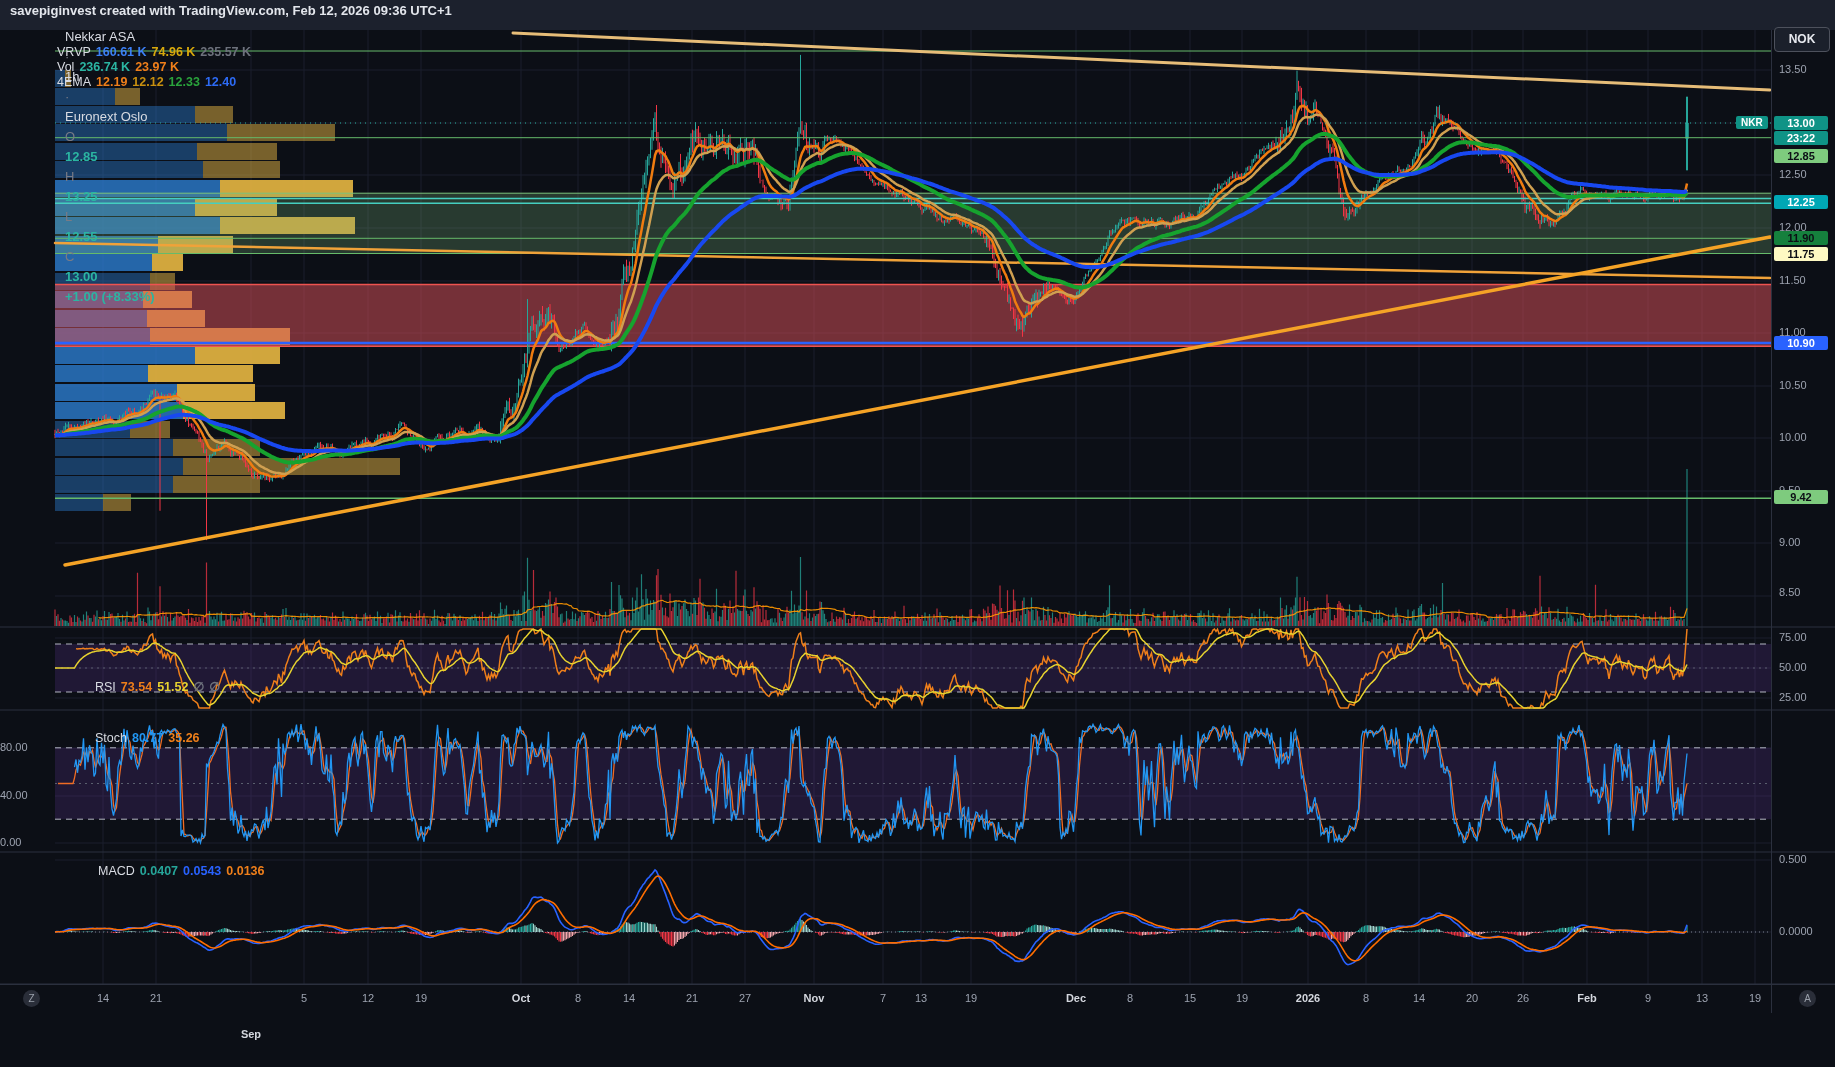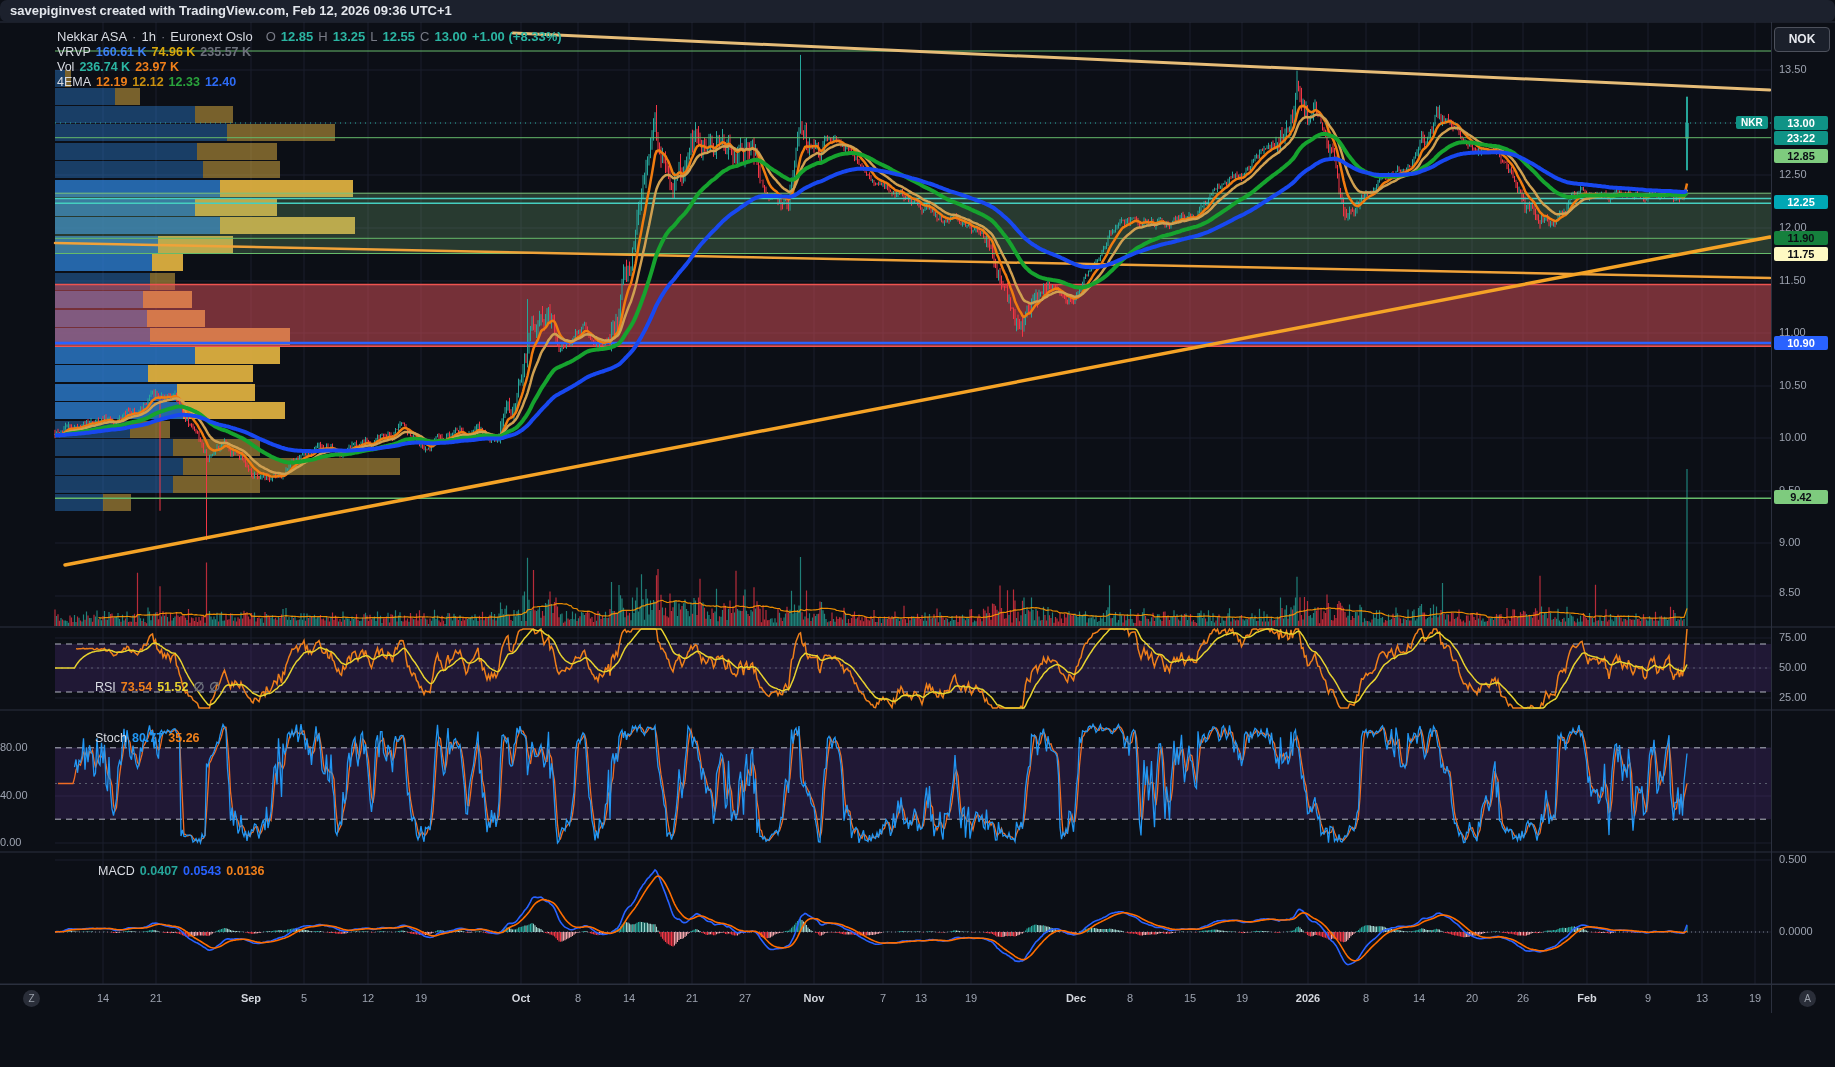--- a/index.html
+++ b/index.html
@@ -1,20 +1,20 @@
 <!DOCTYPE html>
 <html><head>
 <meta charset="utf-8">
 <style>
   html,body{margin:0;padding:0;background:#0c0f16;}
   .screen{position:relative;width:1835px;height:1067px;background:#0c0f16;overflow:hidden;
           font-family:"Liberation Sans",sans-serif;-webkit-font-smoothing:antialiased;}
   svg{position:absolute;left:0;top:0;}
-  .topbar{position:absolute;left:0;top:0;width:1835px;height:22px;background:#1c212d;z-index:4;
-          color:#e3e6ec;font-size:13px;font-weight:700;line-height:22px;padding-left:10px;box-sizing:border-box;border-radius:7px;}
+  .topbar{position:absolute;left:0;top:0;width:1835px;height:30px;background:#1c212d;z-index:4;
+          color:#e3e6ec;font-size:13px;font-weight:700;line-height:22px;padding-left:10px;box-sizing:border-box;}
   .footer{position:absolute;left:0;top:1013px;width:1835px;height:54px;background:#171b27;z-index:4;}
   .brand-text{position:absolute;left:52px;top:14px;font-size:21px;font-weight:700;color:#ced1d9;letter-spacing:.2px;}
   .lg-row{position:absolute;display:flex;gap:5px;font-size:12.5px;z-index:3;white-space:nowrap;align-items:baseline;}
   .t-white{color:#d8dbe2;} .t-dim{color:#787b86;} .t-teal{color:#2bb5a2;font-weight:600;}
   .t-blue{color:#3c80f6;font-weight:600;} .t-gold{color:#d8a90c;font-weight:700;} .t-gray{color:#6d717c;font-weight:600;}
   .t-orange{color:#ef7f1a;font-weight:600;} .t-dkgold{color:#c9900f;font-weight:600;}
   .t-green{color:#2aa33c;font-weight:600;} .t-emablue{color:#2d6bf5;font-weight:600;}
   .t-yellow{color:#e7d22f;font-weight:700;} .t-stblue{color:#2196f3;font-weight:600;}
   .t-macdteal{color:#26a69a;font-weight:600;} .t-macdblue{color:#2962ff;font-weight:600;}
   .price-label{position:absolute;left:7px;font-size:11px;color:#9da3b0;z-index:2;}
@@ -134,21 +134,21 @@
       <path d="M109.0 932V932.0M116.5 932V933.1M118.0 932V932.7M119.5 932V932.4M121.0 932V932.2M167.5 932V932.9M172.0 932V933.1M173.5 932V932.9M175.0 932V932.8M190.0 932V936.6M191.5 932V936.3M193.0 932V936.2M194.5 932V936.0M196.0 932V935.7M197.5 932V935.5M200.5 932V935.6M202.0 932V935.6M205.0 932V935.6M209.5 932V935.4M211.0 932V934.4M212.5 932V933.5M214.0 932V932.6M254.5 932V933.6M256.0 932V933.4M257.5 932V933.2M259.0 932V933.1M260.5 932V932.7M262.0 932V932.2M331.0 932V932.7M343.0 932V933.8M344.5 932V933.6M346.0 932V933.4M347.5 932V932.8M349.0 932V932.3M350.5 932V932.2M374.5 932V932.3M394.0 932V932.1M425.5 932V935.0M427.0 932V934.8M428.5 932V934.5M430.0 932V934.2M431.5 932V933.6M433.0 932V932.9M469.0 932V932.7M470.5 932V932.5M472.0 932V932.3M473.5 932V932.1M491.5 932V933.6M494.5 932V933.4M497.5 932V933.2M499.0 932V932.7M548.5 932V933.3M562.0 932V941.4M563.5 932V940.8M565.0 932V940.3M566.5 932V939.2M568.0 932V938.4M569.5 932V937.7M571.0 932V936.9M572.5 932V935.9M574.0 932V934.8M575.5 932V933.6M577.0 932V932.9M578.5 932V932.4M580.0 932V932.2M599.5 932V934.8M601.0 932V934.4M602.5 932V934.3M604.0 932V933.9M605.5 932V933.2M607.0 932V932.8M608.5 932V932.2M674.5 932V945.5M676.0 932V943.7M677.5 932V942.0M679.0 932V939.9M680.5 932V939.1M682.0 932V939.1M683.5 932V938.3M685.0 932V937.0M686.5 932V935.8M688.0 932V934.0M689.5 932V932.7M709.0 932V934.6M710.5 932V934.3M716.5 932V934.3M718.0 932V933.5M719.5 932V933.2M721.0 932V932.9M722.5 932V932.6M728.5 932V933.6M737.5 932V935.4M739.0 932V934.3M740.5 932V933.2M742.0 932V932.9M745.0 932V932.9M746.5 932V932.1M769.0 932V938.1M770.5 932V937.4M772.0 932V936.5M773.5 932V935.5M775.0 932V934.6M776.5 932V933.7M778.0 932V933.5M779.5 932V932.9M781.0 932V932.7M782.5 932V932.5M821.5 932V935.6M823.0 932V934.8M824.5 932V933.6M826.0 932V932.9M827.5 932V932.5M829.0 932V932.3M835.0 932V932.5M847.0 932V934.5M848.5 932V934.5M850.0 932V934.4M863.5 932V935.4M868.0 932V935.3M869.5 932V935.2M871.0 932V935.1M872.5 932V934.9M874.0 932V934.8M875.5 932V934.6M877.0 932V934.1M878.5 932V933.7M880.0 932V933.2M881.5 932V932.8M883.0 932V932.3M884.5 932V932.1M940.0 932V932.3M944.5 932V932.4M946.0 932V932.2M974.5 932V932.3M976.0 932V932.1M977.5 932V932.0M982.0 932V932.1M998.5 932V936.5M1003.0 932V936.9M1004.5 932V936.5M1006.0 932V936.0M1009.0 932V935.9M1012.0 932V936.0M1016.5 932V935.9M1018.0 932V935.3M1019.5 932V934.7M1021.0 932V933.6M1022.5 932V933.4M1024.0 932V932.2M1069.0 932V933.7M1070.5 932V933.5M1072.0 932V933.5M1075.0 932V933.2M1076.5 932V932.5M1142.5 932V935.6M1144.0 932V935.1M1145.5 932V935.0M1147.0 932V934.7M1150.0 932V934.7M1151.5 932V934.3M1156.0 932V934.4M1157.5 932V934.0M1159.0 932V933.6M1160.5 932V933.2M1162.0 932V933.1M1166.5 932V933.7M1171.0 932V933.5M1172.5 932V933.1M1174.0 932V932.6M1175.5 932V932.4M1177.0 932V932.1M1178.5 932V932.1M1244.5 932V933.0M1246.0 932V932.6M1247.5 932V932.4M1249.0 932V932.3M1250.5 932V932.2M1280.5 932V932.2M1282.0 932V932.0M1283.5 932V932.0M1312.0 932V936.3M1313.5 932V935.7M1315.0 932V934.9M1331.5 932V939.2M1333.0 932V938.6M1345.0 932V942.0M1346.5 932V941.2M1348.0 932V939.8M1349.5 932V938.0M1351.0 932V936.3M1352.5 932V934.9M1354.0 932V933.8M1355.5 932V932.5M1465.0 932V937.2M1466.5 932V937.0M1468.0 932V936.9M1469.5 932V936.5M1471.0 932V936.1M1472.5 932V935.9M1474.0 932V935.7M1475.5 932V935.4M1477.0 932V935.3M1478.5 932V934.8M1480.0 932V934.5M1481.5 932V933.9M1483.0 932V933.4M1484.5 932V933.0M1486.0 932V932.6M1487.5 932V932.3M1489.0 932V932.2M1490.5 932V932.0M1519.0 932V935.5M1520.5 932V935.4M1523.5 932V935.5M1526.5 932V935.5M1528.0 932V934.9M1529.5 932V934.4M1531.0 932V933.7M1532.5 932V933.1M1534.0 932V932.8M1538.5 932V933.1M1541.5 932V932.5M1543.0 932V932.3M1601.5 932V932.9M1603.0 932V932.9M1604.5 932V932.7M1610.5 932V933.4M1612.0 932V933.1M1613.5 932V932.7M1615.0 932V932.3M1628.5 932V932.1M1636.0 932V932.6M1637.5 932V932.5M1639.0 932V932.4M1640.5 932V932.4M1642.0 932V932.3M1648.0 932V932.5M1649.5 932V932.1M1660.0 932V932.0M1678.0 932V932.6M1681.0 932V932.6M1684.0 932V932.3" stroke="#f5a7ad" stroke-width="1.1" fill="none"></path>
       <path d="M55.0 932.0L56.5 931.6L58.0 931.5L59.5 931.7L61.0 931.5L62.5 931.3L64.0 930.8L65.5 930.0L67.0 929.4L68.5 928.9L70.0 928.8L71.5 928.9L73.0 929.0L74.5 929.1L76.0 929.0L77.5 929.2L79.0 929.2L80.5 929.2L82.0 929.1L83.5 928.9L85.0 928.9L86.5 928.6L88.0 928.6L89.5 928.4L91.0 928.3L92.5 928.2L94.0 928.5L95.5 928.7L97.0 928.4L98.5 928.5L100.0 928.6L101.5 928.5L103.0 928.5L104.5 928.2L106.0 928.5L107.5 928.7L109.0 928.6L110.5 928.8L112.0 929.2L113.5 929.9L115.0 930.3L116.5 930.5L118.0 930.4L119.5 930.1L121.0 930.1L122.5 929.7L124.0 929.2L125.5 928.9L127.0 928.2L128.5 927.7L130.0 927.7L131.5 927.8L133.0 927.7L134.5 927.8L136.0 928.0L137.5 928.3L139.0 928.3L140.5 928.0L142.0 927.9L143.5 927.4L145.0 927.0L146.5 926.7L148.0 926.1L149.5 925.1L151.0 924.2L152.5 923.4L154.0 923.3L155.5 923.0L157.0 923.3L158.5 923.7L160.0 924.2L161.5 924.5L163.0 925.1L164.5 925.5L166.0 926.0L167.5 926.1L169.0 926.4L170.5 927.0L172.0 927.1L173.5 927.2L175.0 927.2L176.5 927.9L178.0 928.6L179.5 929.7L181.0 930.8L182.5 932.3L184.0 933.9L185.5 935.5L187.0 936.7L188.5 938.1L190.0 939.1L191.5 939.9L193.0 940.9L194.5 941.7L196.0 942.4L197.5 943.0L199.0 944.0L200.5 944.9L202.0 945.8L203.5 947.0L205.0 947.7L206.5 948.9L208.0 949.9L209.5 950.2L211.0 949.9L212.5 949.4L214.0 948.6L215.5 947.6L217.0 946.2L218.5 945.2L220.0 944.1L221.5 942.8L223.0 941.4L224.5 940.1L226.0 939.2L227.5 938.9L229.0 938.9L230.5 939.2L232.0 939.0L233.5 939.2L235.0 938.9L236.5 938.8L238.0 938.9L239.5 939.0L241.0 938.8L242.5 939.0L244.0 939.3L245.5 939.8L247.0 940.4L248.5 941.1L250.0 941.6L251.5 942.3L253.0 943.0L254.5 943.2L256.0 943.2L257.5 943.4L259.0 943.5L260.5 943.3L262.0 942.8L263.5 942.3L265.0 942.2L266.5 941.6L268.0 941.4L269.5 941.3L271.0 941.0L272.5 940.5L274.0 939.8L275.5 939.2L277.0 938.8L278.5 938.0L280.0 937.6L281.5 937.5L283.0 936.8L284.5 936.4L286.0 935.5L287.5 934.5L289.0 933.5L290.5 932.4L292.0 931.1L293.5 930.2L295.0 929.4L296.5 928.6L298.0 928.2L299.5 927.7L301.0 927.1L302.5 926.6L304.0 926.0L305.5 926.0L307.0 925.7L308.5 925.8L310.0 925.8L311.5 926.0L313.0 926.0L314.5 925.7L316.0 925.2L317.5 924.9L319.0 924.5L320.5 924.5L322.0 924.9L323.5 925.2L325.0 925.6L326.5 925.7L328.0 926.2L329.5 926.7L331.0 926.7L332.5 927.1L334.0 927.6L335.5 928.2L337.0 929.0L338.5 929.5L340.0 930.2L341.5 930.8L343.0 930.9L344.5 931.2L346.0 931.3L347.5 930.9L349.0 930.5L350.5 930.4L352.0 929.9L353.5 929.4L355.0 929.1L356.5 929.0L358.0 929.1L359.5 929.0L361.0 928.7L362.5 928.4L364.0 928.4L365.5 928.1L367.0 928.1L368.5 928.3L370.0 928.7L371.5 929.3L373.0 929.4L374.5 929.3L376.0 928.9L377.5 928.4L379.0 928.3L380.5 927.8L382.0 927.5L383.5 927.5L385.0 927.7L386.5 927.9L388.0 927.8L389.5 927.7L391.0 927.9L392.5 928.3L394.0 928.1L395.5 927.6L397.0 927.3L398.5 926.7L400.0 926.0L401.5 925.5L403.0 925.2L404.5 925.2L406.0 925.7L407.5 926.7L409.0 927.4L410.5 928.4L412.0 929.4L413.5 930.1L415.0 930.7L416.5 931.5L418.0 932.3L419.5 933.3L421.0 934.0L422.5 934.9L424.0 935.9L425.5 936.4L427.0 936.9L428.5 937.2L430.0 937.5L431.5 937.3L433.0 936.9L434.5 935.9L436.0 934.8L437.5 933.5L439.0 932.9L440.5 932.3L442.0 932.2L443.5 932.3L445.0 932.4L446.5 931.9L448.0 931.2L449.5 931.0L451.0 930.7L452.5 930.4L454.0 929.9L455.5 929.2L457.0 928.9L458.5 928.6L460.0 928.3L461.5 928.3L463.0 928.5L464.5 929.0L466.0 929.8L467.5 930.3L469.0 930.4L470.5 930.4L472.0 930.2L473.5 930.1L475.0 929.7L476.5 929.3L478.0 928.7L479.5 928.9L481.0 928.9L482.5 929.5L484.0 929.9L485.5 930.6L487.0 931.5L488.5 932.0L490.0 932.7L491.5 932.9L493.0 933.3L494.5 933.4L496.0 933.8L497.5 933.8L499.0 933.5L500.5 932.4L502.0 930.8L503.5 929.1L505.0 927.2L506.5 925.4L508.0 923.7L509.5 923.4L511.0 923.4L512.5 923.4L514.0 922.7L515.5 922.1L517.0 920.6L518.5 918.4L520.0 916.4L521.5 914.9L523.0 912.9L524.5 910.5L526.0 909.0L527.5 907.0L529.0 904.3L530.5 901.6L532.0 898.5L533.5 897.2L535.0 897.1L536.5 897.4L538.0 897.6L539.5 897.2L541.0 897.0L542.5 898.0L544.0 899.9L545.5 901.0L547.0 901.7L548.5 901.8L550.0 903.6L551.5 904.6L553.0 906.1L554.5 908.5L556.0 911.8L557.5 915.6L559.0 919.3L560.5 922.0L562.0 924.0L563.5 925.7L565.0 927.2L566.5 927.9L568.0 928.6L569.5 929.4L571.0 929.8L572.5 929.8L574.0 929.3L575.5 928.6L577.0 928.1L578.5 927.7L580.0 927.6L581.5 927.1L583.0 926.4L584.5 925.7L586.0 925.7L587.5 926.3L589.0 927.2L590.5 928.2L592.0 929.3L593.5 930.3L595.0 931.6L596.5 932.4L598.0 933.4L599.5 933.7L601.0 934.0L602.5 934.4L604.0 934.5L605.5 934.1L607.0 933.9L608.5 933.3L610.0 933.7L611.5 932.5L613.0 931.1L614.5 930.3L616.0 928.9L617.5 928.1L619.0 926.1L620.5 923.1L622.0 919.0L623.5 915.1L625.0 911.7L626.5 909.5L628.0 907.5L629.5 906.4L631.0 905.7L632.5 903.4L634.0 901.5L635.5 898.9L637.0 895.7L638.5 892.2L640.0 889.5L641.5 887.3L643.0 884.7L644.5 883.2L646.0 880.7L647.5 878.6L649.0 877.4L650.5 875.4L652.0 873.9L653.5 871.9L655.0 870.0L656.5 871.3L658.0 874.6L659.5 878.1L661.0 882.4L662.5 886.2L664.0 890.1L665.5 893.9L667.0 898.2L668.5 902.1L670.0 906.5L671.5 910.9L673.0 915.0L674.5 917.3L676.0 918.3L677.5 919.2L679.0 919.1L680.5 920.0L682.0 921.8L683.5 922.6L685.0 922.6L686.5 922.3L688.0 921.0L689.5 919.8L691.0 917.8L692.5 916.9L694.0 915.6L695.5 914.3L697.0 913.7L698.5 914.2L700.0 914.9L701.5 916.8L703.0 917.6L704.5 918.7L706.0 920.2L707.5 921.2L709.0 921.5L710.5 921.8L712.0 922.5L713.5 924.0L715.0 924.9L716.5 924.5L718.0 924.2L719.5 924.2L721.0 924.0L722.5 923.9L724.0 924.6L725.5 925.9L727.0 926.9L728.5 926.6L730.0 927.3L731.5 928.7L733.0 930.0L734.5 931.1L736.0 932.3L737.5 932.9L739.0 932.3L740.5 931.6L742.0 931.5L743.5 932.5L745.0 932.1L746.5 931.3L748.0 931.6L749.5 931.8L751.0 931.3L752.5 930.8L754.0 931.6L755.5 931.9L757.0 933.6L758.5 935.4L760.0 938.0L761.5 940.0L763.0 942.1L764.5 944.0L766.0 945.7L767.5 947.4L769.0 948.7L770.5 949.4L772.0 949.5L773.5 949.5L775.0 949.1L776.5 948.7L778.0 948.8L779.5 948.5L781.0 948.5L782.5 948.3L784.0 947.6L785.5 946.6L787.0 946.0L788.5 945.6L790.0 944.0L791.5 941.1L793.0 938.5L794.5 934.9L796.0 930.5L797.5 926.1L799.0 921.4L800.5 917.4L802.0 915.6L803.5 914.6L805.0 913.4L806.5 914.0L808.0 915.3L809.5 916.0L811.0 916.9L812.5 917.8L814.0 918.6L815.5 919.4L817.0 920.0L818.5 921.9L820.0 924.2L821.5 925.0L823.0 924.9L824.5 924.1L826.0 923.6L827.5 923.3L829.0 923.2L830.5 923.3L832.0 923.7L833.5 923.8L835.0 923.9L836.5 924.4L838.0 924.9L839.5 925.5L841.0 926.3L842.5 927.0L844.0 928.2L845.5 928.9L847.0 929.5L848.5 930.1L850.0 930.6L851.5 931.4L853.0 932.2L854.5 933.3L856.0 934.2L857.5 935.1L859.0 936.3L860.5 937.1L862.0 938.1L863.5 938.7L865.0 939.6L866.5 940.6L868.0 941.3L869.5 941.9L871.0 942.6L872.5 943.1L874.0 943.7L875.5 944.2L877.0 944.2L878.5 944.2L880.0 944.0L881.5 943.7L883.0 943.3L884.5 943.2L886.0 942.8L887.5 942.6L889.0 942.7L890.5 942.8L892.0 943.0L893.5 942.9L895.0 943.0L896.5 942.8L898.0 942.3L899.5 942.0L901.0 941.4L902.5 941.0L904.0 941.1L905.5 941.1L907.0 940.9L908.5 941.0L910.0 940.9L911.5 941.1L913.0 941.0L914.5 940.7L916.0 940.4L917.5 940.3L919.0 940.3L920.5 940.4L922.0 940.9L923.5 941.0L925.0 940.7L926.5 940.2L928.0 940.0L929.5 939.6L931.0 939.7L932.5 939.6L934.0 939.9L935.5 940.0L937.0 940.4L938.5 940.7L940.0 940.6L941.5 940.8L943.0 941.1L944.5 941.0L946.0 940.8L947.5 940.6L949.0 940.3L950.5 939.8L952.0 939.2L953.5 938.5L955.0 937.7L956.5 937.5L958.0 937.4L959.5 937.5L961.0 937.7L962.5 937.7L964.0 937.5L965.5 937.7L967.0 937.7L968.5 937.5L970.0 937.7L971.5 938.2L973.0 938.4L974.5 938.4L976.0 938.2L977.5 938.1L979.0 938.2L980.5 938.3L982.0 938.3L983.5 938.6L985.0 939.2L986.5 939.6L988.0 940.3L989.5 940.9L991.0 941.3L992.5 942.3L994.0 943.9L995.5 945.6L997.0 947.8L998.5 948.8L1000.0 950.3L1001.5 951.6L1003.0 952.8L1004.5 953.6L1006.0 954.0L1007.5 955.3L1009.0 956.0L1010.5 957.3L1012.0 958.2L1013.5 959.3L1015.0 960.9L1016.5 961.1L1018.0 961.4L1019.5 961.4L1021.0 960.8L1022.5 961.0L1024.0 959.9L1025.5 957.6L1027.0 954.9L1028.5 952.9L1030.0 951.2L1031.5 948.7L1033.0 946.2L1034.5 943.9L1036.0 941.7L1037.5 940.6L1039.0 939.1L1040.5 937.4L1042.0 936.1L1043.5 934.1L1045.0 933.0L1046.5 932.2L1048.0 930.9L1049.5 930.2L1051.0 929.8L1052.5 929.3L1054.0 929.0L1055.5 928.8L1057.0 928.8L1058.5 929.1L1060.0 929.8L1061.5 930.6L1063.0 931.3L1064.5 932.0L1066.0 932.9L1067.5 933.7L1069.0 933.9L1070.5 934.1L1072.0 934.5L1073.5 934.9L1075.0 934.8L1076.5 934.3L1078.0 933.7L1079.5 932.9L1081.0 932.0L1082.5 930.7L1084.0 929.2L1085.5 927.7L1087.0 926.6L1088.5 925.4L1090.0 924.3L1091.5 923.4L1093.0 922.2L1094.5 921.4L1096.0 920.7L1097.5 920.2L1099.0 919.7L1100.5 919.1L1102.0 918.4L1103.5 917.5L1105.0 917.0L1106.5 916.3L1108.0 915.2L1109.5 914.1L1111.0 913.5L1112.5 913.1L1114.0 912.8L1115.5 912.4L1117.0 912.2L1118.5 911.9L1120.0 911.7L1121.5 911.7L1123.0 912.0L1124.5 912.8L1126.0 913.4L1127.5 914.0L1129.0 914.9L1130.5 915.4L1132.0 915.9L1133.5 916.4L1135.0 917.0L1136.5 917.8L1138.0 919.0L1139.5 920.3L1141.0 921.7L1142.5 922.5L1144.0 922.9L1145.5 923.5L1147.0 923.9L1148.5 924.7L1150.0 925.2L1151.5 925.4L1153.0 926.1L1154.5 927.0L1156.0 927.4L1157.5 927.5L1159.0 927.4L1160.5 927.4L1162.0 927.6L1163.5 928.2L1165.0 929.0L1166.5 929.3L1168.0 929.8L1169.5 930.4L1171.0 930.4L1172.5 930.3L1174.0 929.9L1175.5 929.9L1177.0 929.6L1178.5 929.6L1180.0 929.4L1181.5 928.9L1183.0 928.8L1184.5 929.1L1186.0 929.2L1187.5 929.1L1189.0 928.9L1190.5 928.9L1192.0 928.9L1193.5 929.1L1195.0 929.3L1196.5 929.4L1198.0 928.9L1199.5 928.4L1201.0 927.7L1202.5 927.1L1204.0 926.4L1205.5 926.0L1207.0 925.7L1208.5 925.0L1210.0 924.1L1211.5 923.5L1213.0 922.6L1214.5 921.8L1216.0 921.4L1217.5 920.9L1219.0 920.8L1220.5 920.8L1222.0 920.5L1223.5 920.4L1225.0 920.4L1226.5 920.6L1228.0 920.6L1229.5 920.3L1231.0 920.3L1232.5 920.0L1234.0 920.2L1235.5 920.2L1237.0 920.4L1238.5 921.0L1240.0 921.4L1241.5 922.0L1243.0 922.5L1244.5 922.5L1246.0 922.3L1247.5 922.2L1249.0 922.2L1250.5 922.1L1252.0 921.6L1253.5 921.2L1255.0 920.5L1256.5 920.0L1258.0 919.9L1259.5 919.5L1261.0 919.1L1262.5 919.1L1264.0 918.9L1265.5 919.0L1267.0 918.8L1268.5 918.8L1270.0 919.2L1271.5 919.2L1273.0 919.4L1274.5 919.8L1276.0 920.1L1277.5 920.4L1279.0 921.0L1280.5 920.2L1282.0 920.1L1283.5 920.1L1285.0 920.0L1286.5 919.4L1288.0 919.5L1289.5 919.6L1291.0 918.3L1292.5 918.0L1294.0 916.6L1295.5 914.2L1297.0 911.4L1298.5 909.6L1300.0 909.3L1301.5 910.3L1303.0 911.2L1304.5 913.0L1306.0 914.5L1307.5 917.0L1309.0 919.1L1310.5 920.4L1312.0 921.4L1313.5 921.8L1315.0 921.7L1316.5 922.5L1318.0 923.8L1319.5 925.0L1321.0 926.6L1322.5 928.5L1324.0 930.4L1325.5 932.1L1327.0 934.5L1328.5 937.4L1330.0 939.3L1331.5 940.8L1333.0 941.9L1334.5 943.7L1336.0 945.7L1337.5 948.3L1339.0 951.4L1340.5 954.6L1342.0 957.4L1343.5 960.4L1345.0 962.6L1346.5 964.1L1348.0 964.7L1349.5 964.3L1351.0 963.8L1352.5 963.1L1354.0 962.4L1355.5 961.2L1357.0 959.5L1358.5 958.0L1360.0 955.8L1361.5 953.2L1363.0 950.9L1364.5 948.8L1366.0 946.6L1367.5 944.9L1369.0 943.3L1370.5 941.9L1372.0 940.7L1373.5 939.5L1375.0 938.4L1376.5 937.0L1378.0 935.5L1379.5 933.9L1381.0 932.5L1382.5 931.2L1384.0 930.3L1385.5 929.7L1387.0 929.5L1388.5 928.9L1390.0 928.4L1391.5 927.9L1393.0 927.7L1394.5 927.8L1396.0 927.3L1397.5 926.6L1399.0 926.4L1400.5 926.3L1402.0 926.3L1403.5 926.4L1405.0 926.5L1406.5 926.6L1408.0 926.2L1409.5 926.1L1411.0 926.1L1412.5 925.6L1414.0 924.9L1415.5 924.1L1417.0 923.3L1418.5 922.3L1420.0 920.8L1421.5 919.1L1423.0 918.4L1424.5 918.4L1426.0 918.5L1427.5 918.2L1429.0 917.7L1430.5 917.2L1432.0 916.9L1433.5 916.0L1435.0 914.9L1436.5 913.6L1438.0 913.2L1439.5 913.0L1441.0 913.8L1442.5 914.4L1444.0 915.4L1445.5 916.4L1447.0 917.0L1448.5 917.6L1450.0 918.4L1451.5 919.7L1453.0 921.1L1454.5 922.3L1456.0 923.4L1457.5 924.4L1459.0 925.9L1460.5 927.5L1462.0 929.0L1463.5 930.6L1465.0 931.8L1466.5 932.9L1468.0 934.1L1469.5 934.8L1471.0 935.5L1472.5 936.2L1474.0 937.0L1475.5 937.5L1477.0 938.2L1478.5 938.4L1480.0 938.7L1481.5 938.7L1483.0 938.5L1484.5 938.3L1486.0 938.0L1487.5 937.9L1489.0 937.8L1490.5 937.6L1492.0 937.2L1493.5 936.9L1495.0 936.5L1496.5 936.5L1498.0 936.3L1499.5 936.5L1501.0 937.3L1502.5 937.9L1504.0 938.3L1505.5 938.6L1507.0 939.3L1508.5 940.1L1510.0 940.7L1511.5 941.1L1513.0 942.0L1514.5 943.0L1516.0 944.1L1517.5 945.6L1519.0 946.4L1520.5 947.2L1522.0 948.2L1523.5 949.1L1525.0 950.5L1526.5 950.9L1528.0 951.0L1529.5 951.1L1531.0 950.9L1532.5 950.6L1534.0 950.5L1535.5 950.9L1537.0 951.4L1538.5 951.6L1540.0 951.9L1541.5 951.4L1543.0 951.2L1544.5 950.5L1546.0 949.4L1547.5 948.7L1549.0 948.4L1550.5 947.8L1552.0 947.3L1553.5 946.7L1555.0 946.2L1556.5 945.2L1558.0 943.7L1559.5 942.1L1561.0 940.6L1562.5 939.5L1564.0 938.3L1565.5 937.5L1567.0 936.3L1568.5 934.7L1570.0 933.0L1571.5 931.3L1573.0 929.7L1574.5 928.6L1576.0 927.8L1577.5 927.0L1579.0 926.3L1580.5 925.6L1582.0 925.1L1583.5 925.0L1585.0 925.2L1586.5 925.7L1588.0 926.4L1589.5 926.7L1591.0 927.1L1592.5 927.4L1594.0 927.6L1595.5 927.9L1597.0 928.1L1598.5 928.5L1600.0 928.8L1601.5 929.0L1603.0 929.2L1604.5 929.2L1606.0 929.7L1607.5 930.1L1609.0 930.9L1610.5 931.2L1612.0 931.2L1613.5 931.0L1615.0 930.6L1616.5 930.3L1618.0 930.2L1619.5 930.0L1621.0 930.0L1622.5 930.4L1624.0 930.4L1625.5 930.6L1627.0 930.8L1628.5 930.6L1630.0 930.7L1631.5 931.0L1633.0 931.5L1634.5 931.8L1636.0 931.7L1637.5 931.7L1639.0 931.8L1640.5 931.8L1642.0 931.8L1643.5 932.2L1645.0 932.7L1646.5 932.9L1648.0 932.8L1649.5 932.4L1651.0 931.9L1652.5 931.6L1654.0 931.2L1655.5 931.2L1657.0 931.6L1658.5 931.8L1660.0 931.8L1661.5 931.9L1663.0 932.0L1664.5 931.8L1666.0 931.5L1667.5 931.2L1669.0 930.8L1670.5 931.1L1672.0 931.5L1673.5 932.2L1675.0 932.4L1676.5 932.7L1678.0 932.6L1679.5 933.0L1681.0 933.0L1682.5 933.2L1684.0 933.0L1687.0 924.8" stroke="#2962ff" stroke-width="1.6" fill="none"></path>
       <path d="M55.0 932.0L56.5 931.9L58.0 931.8L59.5 931.8L61.0 931.7L62.5 931.7L64.0 931.5L65.5 931.2L67.0 930.8L68.5 930.4L70.0 930.1L71.5 929.9L73.0 929.7L74.5 929.6L76.0 929.5L77.5 929.4L79.0 929.4L80.5 929.3L82.0 929.3L83.5 929.2L85.0 929.1L86.5 929.0L88.0 929.0L89.5 928.8L91.0 928.7L92.5 928.6L94.0 928.6L95.5 928.6L97.0 928.6L98.5 928.6L100.0 928.6L101.5 928.6L103.0 928.5L104.5 928.5L106.0 928.5L107.5 928.5L109.0 928.5L110.5 928.6L112.0 928.7L113.5 929.0L115.0 929.2L116.5 929.5L118.0 929.7L119.5 929.8L121.0 929.8L122.5 929.8L124.0 929.7L125.5 929.5L127.0 929.2L128.5 928.9L130.0 928.7L131.5 928.5L133.0 928.3L134.5 928.2L136.0 928.2L137.5 928.2L139.0 928.2L140.5 928.2L142.0 928.1L143.5 928.0L145.0 927.8L146.5 927.6L148.0 927.3L149.5 926.8L151.0 926.3L152.5 925.7L154.0 925.2L155.5 924.8L157.0 924.5L158.5 924.3L160.0 924.3L161.5 924.3L163.0 924.5L164.5 924.7L166.0 925.0L167.5 925.2L169.0 925.4L170.5 925.7L172.0 926.0L173.5 926.2L175.0 926.4L176.5 926.7L178.0 927.1L179.5 927.6L181.0 928.3L182.5 929.1L184.0 930.0L185.5 931.1L187.0 932.2L188.5 933.4L190.0 934.6L191.5 935.6L193.0 936.7L194.5 937.7L196.0 938.6L197.5 939.5L199.0 940.4L200.5 941.3L202.0 942.2L203.5 943.2L205.0 944.1L206.5 945.0L208.0 946.0L209.5 946.9L211.0 947.5L212.5 947.8L214.0 948.0L215.5 947.9L217.0 947.6L218.5 947.1L220.0 946.5L221.5 945.8L223.0 944.9L224.5 943.9L226.0 943.0L227.5 942.2L229.0 941.5L230.5 941.0L232.0 940.6L233.5 940.3L235.0 940.1L236.5 939.8L238.0 939.6L239.5 939.5L241.0 939.4L242.5 939.3L244.0 939.3L245.5 939.4L247.0 939.6L248.5 939.9L250.0 940.3L251.5 940.7L253.0 941.1L254.5 941.5L256.0 941.9L257.5 942.2L259.0 942.4L260.5 942.6L262.0 942.7L263.5 942.6L265.0 942.5L266.5 942.3L268.0 942.1L269.5 942.0L271.0 941.8L272.5 941.5L274.0 941.2L275.5 940.8L277.0 940.4L278.5 939.9L280.0 939.4L281.5 939.0L283.0 938.6L284.5 938.2L286.0 937.6L287.5 937.0L289.0 936.3L290.5 935.5L292.0 934.6L293.5 933.7L295.0 932.9L296.5 932.0L298.0 931.3L299.5 930.5L301.0 929.8L302.5 929.2L304.0 928.6L305.5 928.0L307.0 927.6L308.5 927.2L310.0 926.9L311.5 926.7L313.0 926.6L314.5 926.4L316.0 926.2L317.5 925.9L319.0 925.6L320.5 925.4L322.0 925.3L323.5 925.3L325.0 925.4L326.5 925.4L328.0 925.6L329.5 925.8L331.0 926.0L332.5 926.2L334.0 926.5L335.5 926.8L337.0 927.3L338.5 927.7L340.0 928.2L341.5 928.7L343.0 929.2L344.5 929.6L346.0 929.9L347.5 930.1L349.0 930.2L350.5 930.3L352.0 930.2L353.5 930.0L355.0 929.8L356.5 929.7L358.0 929.6L359.5 929.4L361.0 929.3L362.5 929.1L364.0 929.0L365.5 928.8L367.0 928.7L368.5 928.6L370.0 928.6L371.5 928.7L373.0 928.9L374.5 929.0L376.0 929.0L377.5 928.8L379.0 928.7L380.5 928.6L382.0 928.3L383.5 928.2L385.0 928.1L386.5 928.1L388.0 928.0L389.5 927.9L391.0 927.9L392.5 928.0L394.0 928.0L395.5 927.9L397.0 927.8L398.5 927.6L400.0 927.3L401.5 926.9L403.0 926.6L404.5 926.3L406.0 926.2L407.5 926.3L409.0 926.5L410.5 926.9L412.0 927.4L413.5 927.9L415.0 928.5L416.5 929.1L418.0 929.7L419.5 930.4L421.0 931.2L422.5 931.9L424.0 932.7L425.5 933.4L427.0 934.1L428.5 934.8L430.0 935.3L431.5 935.7L433.0 935.9L434.5 935.9L436.0 935.7L437.5 935.3L439.0 934.8L440.5 934.3L442.0 933.9L443.5 933.6L445.0 933.3L446.5 933.0L448.0 932.7L449.5 932.3L451.0 932.0L452.5 931.7L454.0 931.3L455.5 930.9L457.0 930.5L458.5 930.1L460.0 929.7L461.5 929.4L463.0 929.3L464.5 929.2L466.0 929.3L467.5 929.5L469.0 929.7L470.5 929.8L472.0 929.9L473.5 929.9L475.0 929.9L476.5 929.8L478.0 929.6L479.5 929.4L481.0 929.3L482.5 929.4L484.0 929.5L485.5 929.7L487.0 930.1L488.5 930.4L490.0 930.9L491.5 931.3L493.0 931.7L494.5 932.0L496.0 932.4L497.5 932.7L499.0 932.8L500.5 932.8L502.0 932.4L503.5 931.7L505.0 930.8L506.5 929.7L508.0 928.5L509.5 927.5L511.0 926.7L512.5 926.0L514.0 925.4L515.5 924.7L517.0 923.9L518.5 922.8L520.0 921.5L521.5 920.2L523.0 918.7L524.5 917.1L526.0 915.5L527.5 913.8L529.0 911.9L530.5 909.8L532.0 907.6L533.5 905.5L535.0 903.8L536.5 902.5L538.0 901.5L539.5 900.7L541.0 899.9L542.5 899.6L544.0 899.6L545.5 899.9L547.0 900.3L548.5 900.6L550.0 901.2L551.5 901.9L553.0 902.7L554.5 903.9L556.0 905.5L557.5 907.5L559.0 909.8L560.5 912.3L562.0 914.6L563.5 916.8L565.0 918.9L566.5 920.7L568.0 922.3L569.5 923.7L571.0 924.9L572.5 925.9L574.0 926.6L575.5 927.0L577.0 927.2L578.5 927.3L580.0 927.4L581.5 927.3L583.0 927.1L584.5 926.8L586.0 926.6L587.5 926.5L589.0 926.7L590.5 927.0L592.0 927.4L593.5 928.0L595.0 928.7L596.5 929.5L598.0 930.2L599.5 930.9L601.0 931.6L602.5 932.1L604.0 932.6L605.5 932.9L607.0 933.1L608.5 933.1L610.0 933.3L611.5 933.1L613.0 932.7L614.5 932.2L616.0 931.5L617.5 930.8L619.0 929.9L620.5 928.5L622.0 926.6L623.5 924.3L625.0 921.8L626.5 919.3L628.0 917.0L629.5 914.9L631.0 913.0L632.5 911.1L634.0 909.2L635.5 907.1L637.0 904.8L638.5 902.3L640.0 899.8L641.5 897.3L643.0 894.8L644.5 892.4L646.0 890.1L647.5 887.8L649.0 885.7L650.5 883.7L652.0 881.7L653.5 879.7L655.0 877.8L656.5 876.5L658.0 876.1L659.5 876.5L661.0 877.7L662.5 879.4L664.0 881.5L665.5 884.0L667.0 886.8L668.5 889.9L670.0 893.2L671.5 896.7L673.0 900.4L674.5 903.8L676.0 906.7L677.5 909.2L679.0 911.2L680.5 912.9L682.0 914.7L683.5 916.3L685.0 917.5L686.5 918.5L688.0 919.0L689.5 919.2L691.0 918.9L692.5 918.5L694.0 917.9L695.5 917.2L697.0 916.5L698.5 916.0L700.0 915.8L701.5 916.0L703.0 916.3L704.5 916.8L706.0 917.5L707.5 918.2L709.0 918.9L710.5 919.5L712.0 920.1L713.5 920.9L715.0 921.7L716.5 922.2L718.0 922.6L719.5 922.9L721.0 923.2L722.5 923.3L724.0 923.6L725.5 924.0L727.0 924.6L728.5 925.0L730.0 925.5L731.5 926.1L733.0 926.9L734.5 927.7L736.0 928.6L737.5 929.5L739.0 930.1L740.5 930.4L742.0 930.6L743.5 931.0L745.0 931.2L746.5 931.2L748.0 931.3L749.5 931.4L751.0 931.4L752.5 931.3L754.0 931.3L755.5 931.4L757.0 931.9L758.5 932.6L760.0 933.7L761.5 934.9L763.0 936.4L764.5 937.9L766.0 939.5L767.5 941.0L769.0 942.6L770.5 943.9L772.0 945.0L773.5 945.9L775.0 946.6L776.5 947.0L778.0 947.4L779.5 947.6L781.0 947.8L782.5 947.9L784.0 947.8L785.5 947.6L787.0 947.3L788.5 946.9L790.0 946.3L791.5 945.3L793.0 943.9L794.5 942.1L796.0 939.8L797.5 937.1L799.0 933.9L800.5 930.6L802.0 927.6L803.5 925.0L805.0 922.7L806.5 921.0L808.0 919.8L809.5 919.1L811.0 918.6L812.5 918.5L814.0 918.5L815.5 918.7L817.0 918.9L818.5 919.5L820.0 920.5L821.5 921.4L823.0 922.1L824.5 922.5L826.0 922.7L827.5 922.8L829.0 922.9L830.5 923.0L832.0 923.1L833.5 923.3L835.0 923.4L836.5 923.6L838.0 923.8L839.5 924.2L841.0 924.6L842.5 925.1L844.0 925.7L845.5 926.4L847.0 927.0L848.5 927.6L850.0 928.2L851.5 928.8L853.0 929.5L854.5 930.3L856.0 931.1L857.5 931.9L859.0 932.8L860.5 933.6L862.0 934.5L863.5 935.4L865.0 936.2L866.5 937.1L868.0 937.9L869.5 938.7L871.0 939.5L872.5 940.2L874.0 940.9L875.5 941.6L877.0 942.1L878.5 942.5L880.0 942.8L881.5 943.0L883.0 943.1L884.5 943.1L886.0 943.0L887.5 943.0L889.0 942.9L890.5 942.9L892.0 942.9L893.5 942.9L895.0 942.9L896.5 942.9L898.0 942.8L899.5 942.6L901.0 942.4L902.5 942.1L904.0 941.9L905.5 941.7L907.0 941.6L908.5 941.5L910.0 941.4L911.5 941.3L913.0 941.2L914.5 941.1L916.0 941.0L917.5 940.8L919.0 940.7L920.5 940.7L922.0 940.7L923.5 940.8L925.0 940.8L926.5 940.7L928.0 940.5L929.5 940.3L931.0 940.2L932.5 940.1L934.0 940.0L935.5 940.0L937.0 940.1L938.5 940.2L940.0 940.3L941.5 940.4L943.0 940.5L944.5 940.6L946.0 940.7L947.5 940.7L949.0 940.6L950.5 940.4L952.0 940.2L953.5 939.8L955.0 939.4L956.5 939.0L958.0 938.7L959.5 938.5L961.0 938.3L962.5 938.2L964.0 938.1L965.5 938.0L967.0 937.9L968.5 937.8L970.0 937.8L971.5 937.9L973.0 938.0L974.5 938.1L976.0 938.1L977.5 938.1L979.0 938.1L980.5 938.2L982.0 938.2L983.5 938.3L985.0 938.5L986.5 938.7L988.0 939.0L989.5 939.4L991.0 939.8L992.5 940.3L994.0 941.0L995.5 941.9L997.0 943.1L998.5 944.2L1000.0 945.5L1001.5 946.7L1003.0 947.9L1004.5 949.0L1006.0 950.0L1007.5 951.1L1009.0 952.1L1010.5 953.1L1012.0 954.1L1013.5 955.2L1015.0 956.3L1016.5 957.3L1018.0 958.1L1019.5 958.8L1021.0 959.2L1022.5 959.5L1024.0 959.6L1025.5 959.2L1027.0 958.3L1028.5 957.2L1030.0 956.0L1031.5 954.6L1033.0 952.9L1034.5 951.1L1036.0 949.2L1037.5 947.5L1039.0 945.8L1040.5 944.1L1042.0 942.5L1043.5 940.8L1045.0 939.3L1046.5 937.9L1048.0 936.5L1049.5 935.2L1051.0 934.1L1052.5 933.2L1054.0 932.3L1055.5 931.6L1057.0 931.1L1058.5 930.7L1060.0 930.5L1061.5 930.5L1063.0 930.7L1064.5 930.9L1066.0 931.3L1067.5 931.8L1069.0 932.2L1070.5 932.6L1072.0 933.0L1073.5 933.4L1075.0 933.7L1076.5 933.8L1078.0 933.8L1079.5 933.6L1081.0 933.3L1082.5 932.8L1084.0 932.0L1085.5 931.2L1087.0 930.3L1088.5 929.3L1090.0 928.3L1091.5 927.3L1093.0 926.3L1094.5 925.3L1096.0 924.4L1097.5 923.6L1099.0 922.8L1100.5 922.1L1102.0 921.3L1103.5 920.6L1105.0 919.8L1106.5 919.1L1108.0 918.4L1109.5 917.5L1111.0 916.7L1112.5 916.0L1114.0 915.3L1115.5 914.7L1117.0 914.2L1118.5 913.8L1120.0 913.4L1121.5 913.0L1123.0 912.8L1124.5 912.8L1126.0 912.9L1127.5 913.1L1129.0 913.5L1130.5 913.9L1132.0 914.3L1133.5 914.7L1135.0 915.2L1136.5 915.7L1138.0 916.4L1139.5 917.2L1141.0 918.1L1142.5 919.0L1144.0 919.7L1145.5 920.5L1147.0 921.2L1148.5 921.9L1150.0 922.5L1151.5 923.1L1153.0 923.7L1154.5 924.4L1156.0 925.0L1157.5 925.5L1159.0 925.9L1160.5 926.2L1162.0 926.5L1163.5 926.8L1165.0 927.2L1166.5 927.7L1168.0 928.1L1169.5 928.5L1171.0 928.9L1172.5 929.2L1174.0 929.3L1175.5 929.5L1177.0 929.5L1178.5 929.5L1180.0 929.5L1181.5 929.3L1183.0 929.2L1184.5 929.2L1186.0 929.2L1187.5 929.2L1189.0 929.1L1190.5 929.1L1192.0 929.1L1193.5 929.1L1195.0 929.1L1196.5 929.2L1198.0 929.1L1199.5 929.0L1201.0 928.7L1202.5 928.4L1204.0 928.0L1205.5 927.6L1207.0 927.2L1208.5 926.8L1210.0 926.2L1211.5 925.7L1213.0 925.1L1214.5 924.4L1216.0 923.8L1217.5 923.2L1219.0 922.8L1220.5 922.4L1222.0 922.0L1223.5 921.7L1225.0 921.4L1226.5 921.2L1228.0 921.1L1229.5 920.9L1231.0 920.8L1232.5 920.7L1234.0 920.6L1235.5 920.5L1237.0 920.5L1238.5 920.6L1240.0 920.7L1241.5 921.0L1243.0 921.3L1244.5 921.5L1246.0 921.7L1247.5 921.8L1249.0 921.9L1250.5 921.9L1252.0 921.9L1253.5 921.7L1255.0 921.5L1256.5 921.2L1258.0 920.9L1259.5 920.6L1261.0 920.3L1262.5 920.1L1264.0 919.9L1265.5 919.7L1267.0 919.5L1268.5 919.4L1270.0 919.3L1271.5 919.3L1273.0 919.3L1274.5 919.4L1276.0 919.6L1277.5 919.7L1279.0 920.0L1280.5 920.0L1282.0 920.0L1283.5 920.0L1285.0 920.0L1286.5 919.9L1288.0 919.8L1289.5 919.8L1291.0 919.5L1292.5 919.2L1294.0 918.7L1295.5 917.8L1297.0 916.5L1298.5 915.1L1300.0 914.0L1301.5 913.2L1303.0 912.8L1304.5 912.9L1306.0 913.2L1307.5 914.0L1309.0 915.0L1310.5 916.1L1312.0 917.1L1313.5 918.1L1315.0 918.8L1316.5 919.5L1318.0 920.4L1319.5 921.3L1321.0 922.4L1322.5 923.6L1324.0 925.0L1325.5 926.4L1327.0 928.0L1328.5 929.9L1330.0 931.8L1331.5 933.6L1333.0 935.2L1334.5 936.9L1336.0 938.7L1337.5 940.6L1339.0 942.8L1340.5 945.1L1342.0 947.6L1343.5 950.1L1345.0 952.6L1346.5 954.9L1348.0 956.9L1349.5 958.4L1351.0 959.5L1352.5 960.2L1354.0 960.6L1355.5 960.7L1357.0 960.5L1358.5 960.0L1360.0 959.2L1361.5 958.0L1363.0 956.5L1364.5 955.0L1366.0 953.3L1367.5 951.6L1369.0 950.0L1370.5 948.4L1372.0 946.8L1373.5 945.4L1375.0 944.0L1376.5 942.6L1378.0 941.2L1379.5 939.7L1381.0 938.3L1382.5 936.9L1384.0 935.5L1385.5 934.4L1387.0 933.4L1388.5 932.5L1390.0 931.7L1391.5 930.9L1393.0 930.3L1394.5 929.8L1396.0 929.3L1397.5 928.8L1399.0 928.3L1400.5 927.9L1402.0 927.6L1403.5 927.3L1405.0 927.2L1406.5 927.1L1408.0 926.9L1409.5 926.7L1411.0 926.6L1412.5 926.4L1414.0 926.1L1415.5 925.7L1417.0 925.2L1418.5 924.7L1420.0 923.9L1421.5 922.9L1423.0 922.0L1424.5 921.3L1426.0 920.7L1427.5 920.2L1429.0 919.7L1430.5 919.2L1432.0 918.7L1433.5 918.2L1435.0 917.5L1436.5 916.7L1438.0 916.0L1439.5 915.4L1441.0 915.1L1442.5 915.0L1444.0 915.1L1445.5 915.3L1447.0 915.6L1448.5 916.0L1450.0 916.5L1451.5 917.2L1453.0 917.9L1454.5 918.8L1456.0 919.7L1457.5 920.7L1459.0 921.7L1460.5 922.9L1462.0 924.1L1463.5 925.4L1465.0 926.7L1466.5 927.9L1468.0 929.2L1469.5 930.3L1471.0 931.3L1472.5 932.3L1474.0 933.2L1475.5 934.1L1477.0 934.9L1478.5 935.6L1480.0 936.2L1481.5 936.7L1483.0 937.1L1484.5 937.3L1486.0 937.5L1487.5 937.5L1489.0 937.6L1490.5 937.6L1492.0 937.5L1493.5 937.4L1495.0 937.2L1496.5 937.1L1498.0 936.9L1499.5 936.8L1501.0 936.9L1502.5 937.1L1504.0 937.4L1505.5 937.6L1507.0 937.9L1508.5 938.4L1510.0 938.8L1511.5 939.3L1513.0 939.8L1514.5 940.5L1516.0 941.2L1517.5 942.1L1519.0 943.0L1520.5 943.8L1522.0 944.7L1523.5 945.6L1525.0 946.5L1526.5 947.4L1528.0 948.1L1529.5 948.7L1531.0 949.2L1532.5 949.4L1534.0 949.7L1535.5 949.9L1537.0 950.2L1538.5 950.5L1540.0 950.7L1541.5 950.9L1543.0 950.9L1544.5 950.8L1546.0 950.6L1547.5 950.2L1549.0 949.8L1550.5 949.4L1552.0 949.0L1553.5 948.5L1555.0 948.1L1556.5 947.5L1558.0 946.7L1559.5 945.8L1561.0 944.8L1562.5 943.7L1564.0 942.6L1565.5 941.6L1567.0 940.5L1568.5 939.4L1570.0 938.1L1571.5 936.7L1573.0 935.3L1574.5 934.0L1576.0 932.7L1577.5 931.6L1579.0 930.5L1580.5 929.5L1582.0 928.7L1583.5 927.9L1585.0 927.4L1586.5 927.0L1588.0 926.9L1589.5 926.9L1591.0 926.9L1592.5 927.0L1594.0 927.1L1595.5 927.3L1597.0 927.4L1598.5 927.7L1600.0 927.9L1601.5 928.1L1603.0 928.3L1604.5 928.5L1606.0 928.7L1607.5 929.0L1609.0 929.4L1610.5 929.8L1612.0 930.0L1613.5 930.2L1615.0 930.3L1616.5 930.3L1618.0 930.3L1619.5 930.2L1621.0 930.2L1622.5 930.2L1624.0 930.3L1625.5 930.3L1627.0 930.4L1628.5 930.5L1630.0 930.5L1631.5 930.6L1633.0 930.8L1634.5 931.0L1636.0 931.1L1637.5 931.2L1639.0 931.4L1640.5 931.5L1642.0 931.5L1643.5 931.7L1645.0 931.9L1646.5 932.1L1648.0 932.2L1649.5 932.2L1651.0 932.2L1652.5 932.1L1654.0 931.9L1655.5 931.8L1657.0 931.7L1658.5 931.8L1660.0 931.8L1661.5 931.8L1663.0 931.8L1664.5 931.8L1666.0 931.8L1667.5 931.6L1669.0 931.5L1670.5 931.4L1672.0 931.4L1673.5 931.6L1675.0 931.8L1676.5 931.9L1678.0 932.1L1679.5 932.3L1681.0 932.4L1682.5 932.6L1684.0 932.6L1687.0 931.1" stroke="#ff6d00" stroke-width="1.6" fill="none"></path>
       <path d="M0 22H1835" stroke="#2b303e" stroke-width="1"></path>
       <path d="M0 627H1835" stroke="#2b303e" stroke-width="1"></path>
       <path d="M0 710H1835" stroke="#2b303e" stroke-width="1"></path>
       <path d="M0 852H1835" stroke="#2b303e" stroke-width="1"></path>
       <path d="M0 984H1835" stroke="#2b303e" stroke-width="1"></path>
     </svg>
 
-  <div class="lg-row" style="left:57px;top:29px;font-size:13px;">
+  <div class="lg-row" style="left:57px;top:29px;font-size:13px;flex-direction:column;">
     <span class="t-white">Nekkar ASA</span>
     <span class="t-dim">·</span>
     <span class="t-white">1h</span>
     <span class="t-dim">·</span>
     <span class="t-white">Euronext Oslo</span>
     <span class="t-dim" style="margin-left:8px">O</span>
     <span class="t-teal">12.85</span>
     <span class="t-dim">H</span>
     <span class="t-teal">13.25</span>
     <span class="t-dim">L</span>
@@ -221,21 +221,21 @@
       <div class="badge" style="top: 468px; background: rgb(126, 203, 126); color: rgb(12, 14, 21);">9.42</div>
     </div>
   <div id="left-axis">
       <div class="left-label" style="top: 741px;">80.00</div>
       <div class="left-label" style="top: 789px;">40.00</div>
       <div class="left-label" style="top: 836px;">0.00</div>
     </div>
   <div class="time-pane" id="time-axis">
       <div class="tick" style="left: 103px;">14</div>
       <div class="tick" style="left: 156px;">21</div>
-      <div class="tick major" style="left: 251px;">Sep</div>
+      <div class="tick major" style="left: 251px; margin-top: 36px;">Sep</div>
       <div class="tick" style="left: 304px;">5</div>
       <div class="tick" style="left: 368px;">12</div>
       <div class="tick" style="left: 421px;">19</div>
       <div class="tick major" style="left: 521px;">Oct</div>
       <div class="tick" style="left: 578px;">8</div>
       <div class="tick" style="left: 629px;">14</div>
       <div class="tick" style="left: 692px;">21</div>
       <div class="tick" style="left: 745px;">27</div>
       <div class="tick major" style="left: 814px;">Nov</div>
       <div class="tick" style="left: 883px;">7</div>

